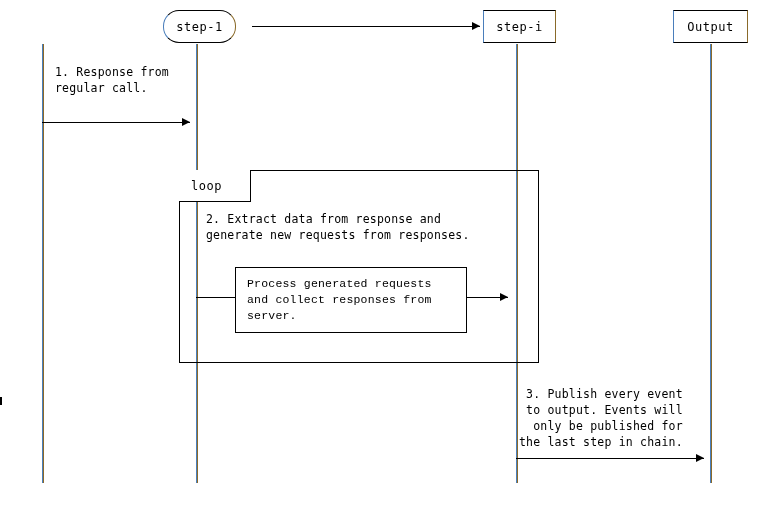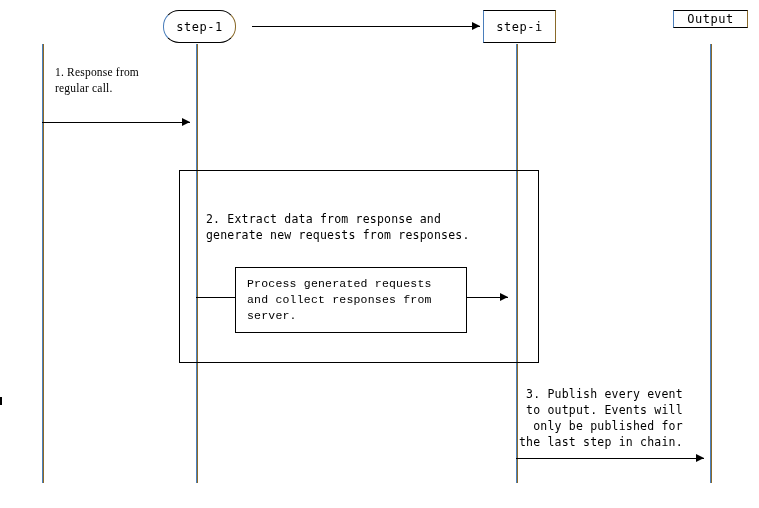--- a/index.html
+++ b/index.html
@@ -129,39 +129,42 @@
 
 
   <div class="participant" style="left:163px; top:10px; width:73px; height:33px;border-radius:16px;">
     <span class="plabel">step-1</span>
   </div>
 
   <div class="participant" style="left:483px; top:10px; width:73px; height:33px;">
     <span class="plabel">step-i</span>
   </div>
 
-  <div class="participant" style="left:673px; top:10px; width:75px; height:18px;">
+  <div class="participant" style="left:673px; top:10px; width:75px; height:33px;">
     <span class="plabel">Output</span>
   </div>
 
   <div class="lifeline" style="left:42px; top:44px; height:439px;"></div>
   <div class="lifeline" style="left:196px; top:44px; height:439px;"></div>
   <div class="lifeline" style="left:516px; top:44px; height:439px;"></div>
   <div class="lifeline" style="left:710px; top:44px; height:439px;"></div>
 
   <div class="msg-line" style="left:252px; top:26px; width:228px;"></div>
   <div class="arrowhead" style="left:472px; top:22px;"></div>
 
-  <div class="msg-text" style="left:55px; top:64px;font-family:Liberation Serif, serif;">1. Response from
+  <div class="msg-text" style="left:55px; top:64px;">1. Response from
 regular call.</div>
   <div class="msg-line" style="left:42px; top:122px; width:148px;"></div>
   <div class="arrowhead" style="left:182px; top:118px;"></div>
 
   <div class="fragment" style="left:179px; top:170px; width:360px; height:193px;"></div>
 
+  <div class="fragment-tab" style="left:179px; top:170px; width:72px; height:32px;">
+    <span class="tlabel">loop</span>
+  </div>
 
   <div class="msg-text" style="left:206px; top:211px;">2. Extract data from response and
 generate new requests from responses.</div>
 
   <div class="msg-line" style="left:196px; top:297px; width:39px;"></div>
   <div class="msg-line" style="left:467px; top:297px; width:41px;"></div>
   <div class="arrowhead" style="left:500px; top:293px;"></div>
 
   <div class="note-box" style="left:235px; top:267px; width:232px; height:66px;">
     <span class="ntext">Process generated requests

